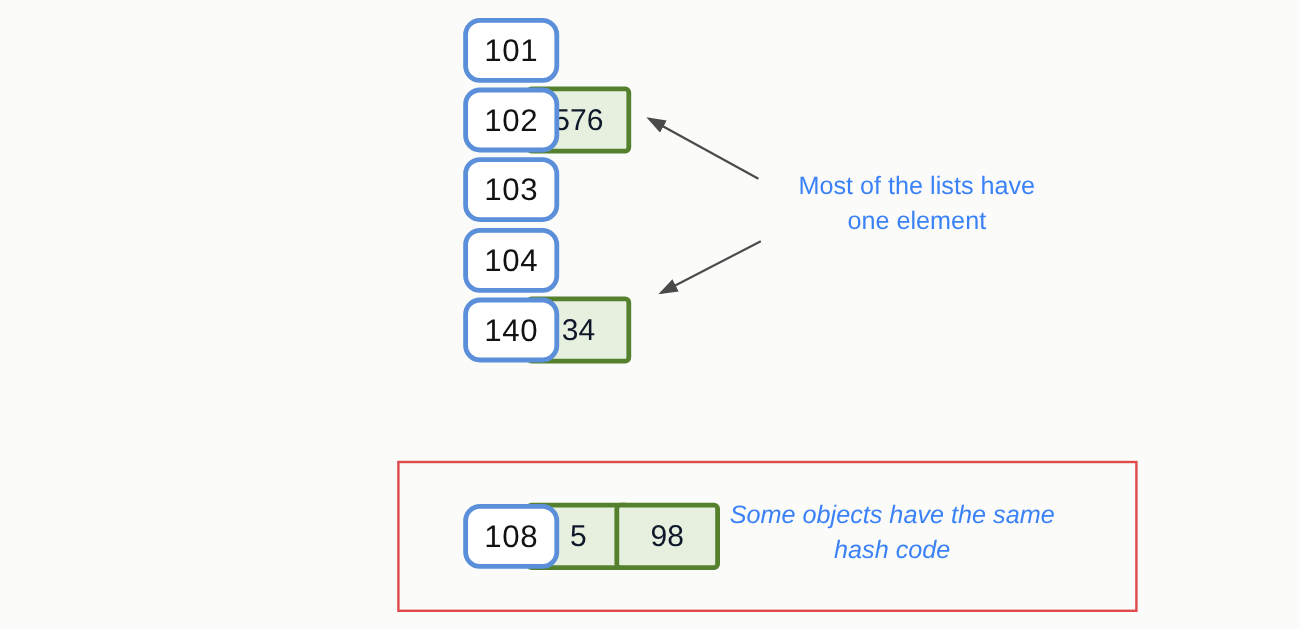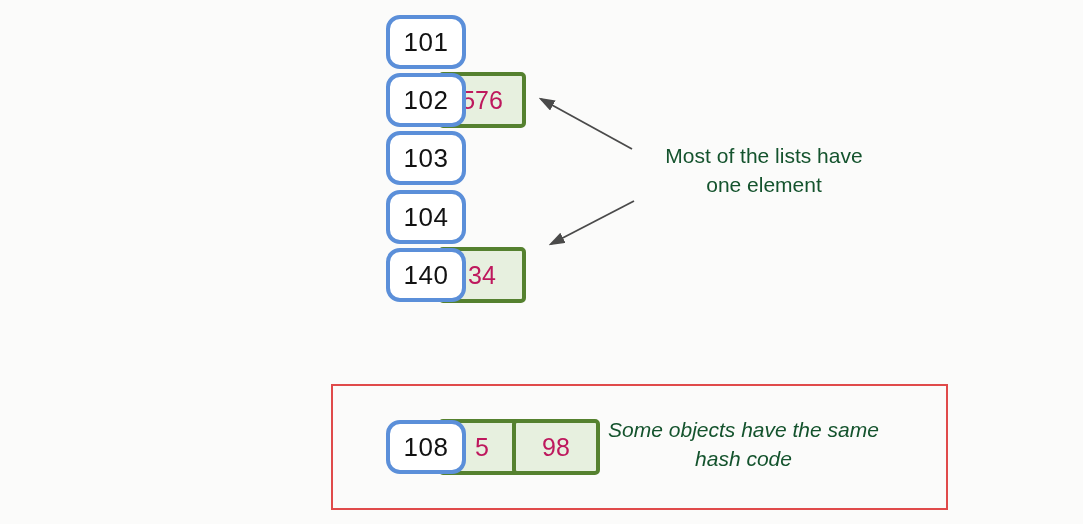--- a/index.html
+++ b/index.html
@@ -46,29 +46,29 @@
     position: absolute;
     width: 88px;
     height: 56px;
     box-sizing: border-box;
     background: #e7f0df;
     border: 4px solid #55812f;
     border-radius: 5px;
     display: flex;
     align-items: center;
     justify-content: center;
-    color: #be185d;
+    color: #0f172a;
     font-size: 25px;
     z-index: 2;
   }
 
   
   .note {
     position: absolute;
-    color: #14532d;
+    color: #3b82f6;
     font-size: 21px;
     line-height: 29px;
     text-align: center;
     white-space: pre-line;
     z-index: 4;
   }
   #note-outer-array {
     left: 30px;
     top: 170px;
     width: 292px;

